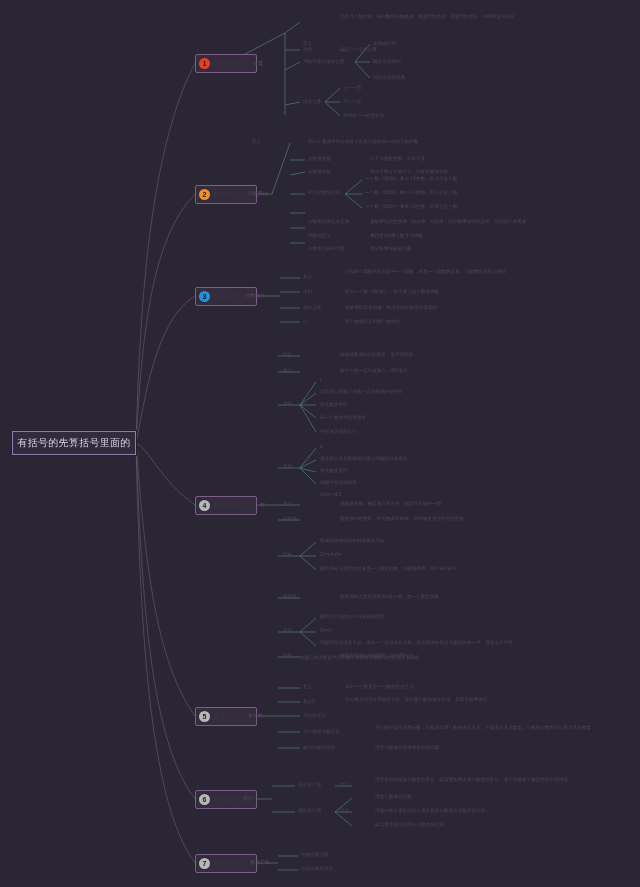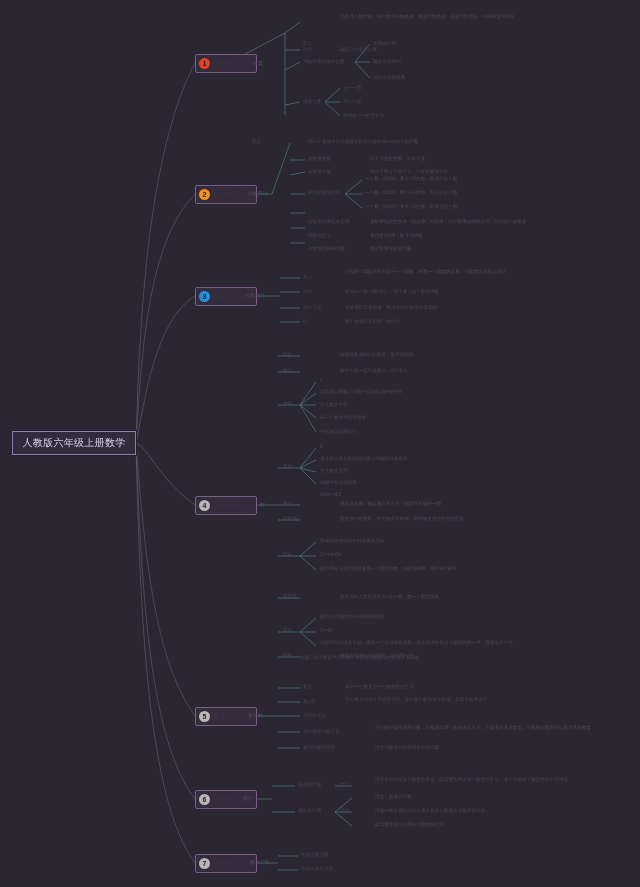--- a/index.html
+++ b/index.html
@@ -133,21 +133,21 @@
       <path d="M335 812 L 352 812"></path>
       <path d="M335 812 L 352 826"></path>
 
     <path d="M228 863 L 278 863"></path>
     <path d="M278 856 L 298 856"></path>
       <path d="M278 870 L 298 870"></path>
   </g>
 </svg>
 
 <div class="node root">
-  <span>人教版六年级上册数学</span>
+  <span>有括号的先算括号里面的</span>
 </div>
 
 <div class="node chapter" style="left:195px;top:54px">
   <span class="badge" style="background:#e8401f">1</span>
   <span class="clabel">第一单元</span>
 </div>
 <div class="t l2" style="left:253px;top:60px">位置</div>
 <div class="t l3" style="left:303px;top:41px">定义</div>
 <div class="t wrap" style="left:340px;top:14px;width:270px">点有几个数组成，由列数和行数组成，前面写的是列，后面写的是行，中间用逗号隔开</div>
 <div class="t l3" style="left:303px;top:47px">作用</div>

